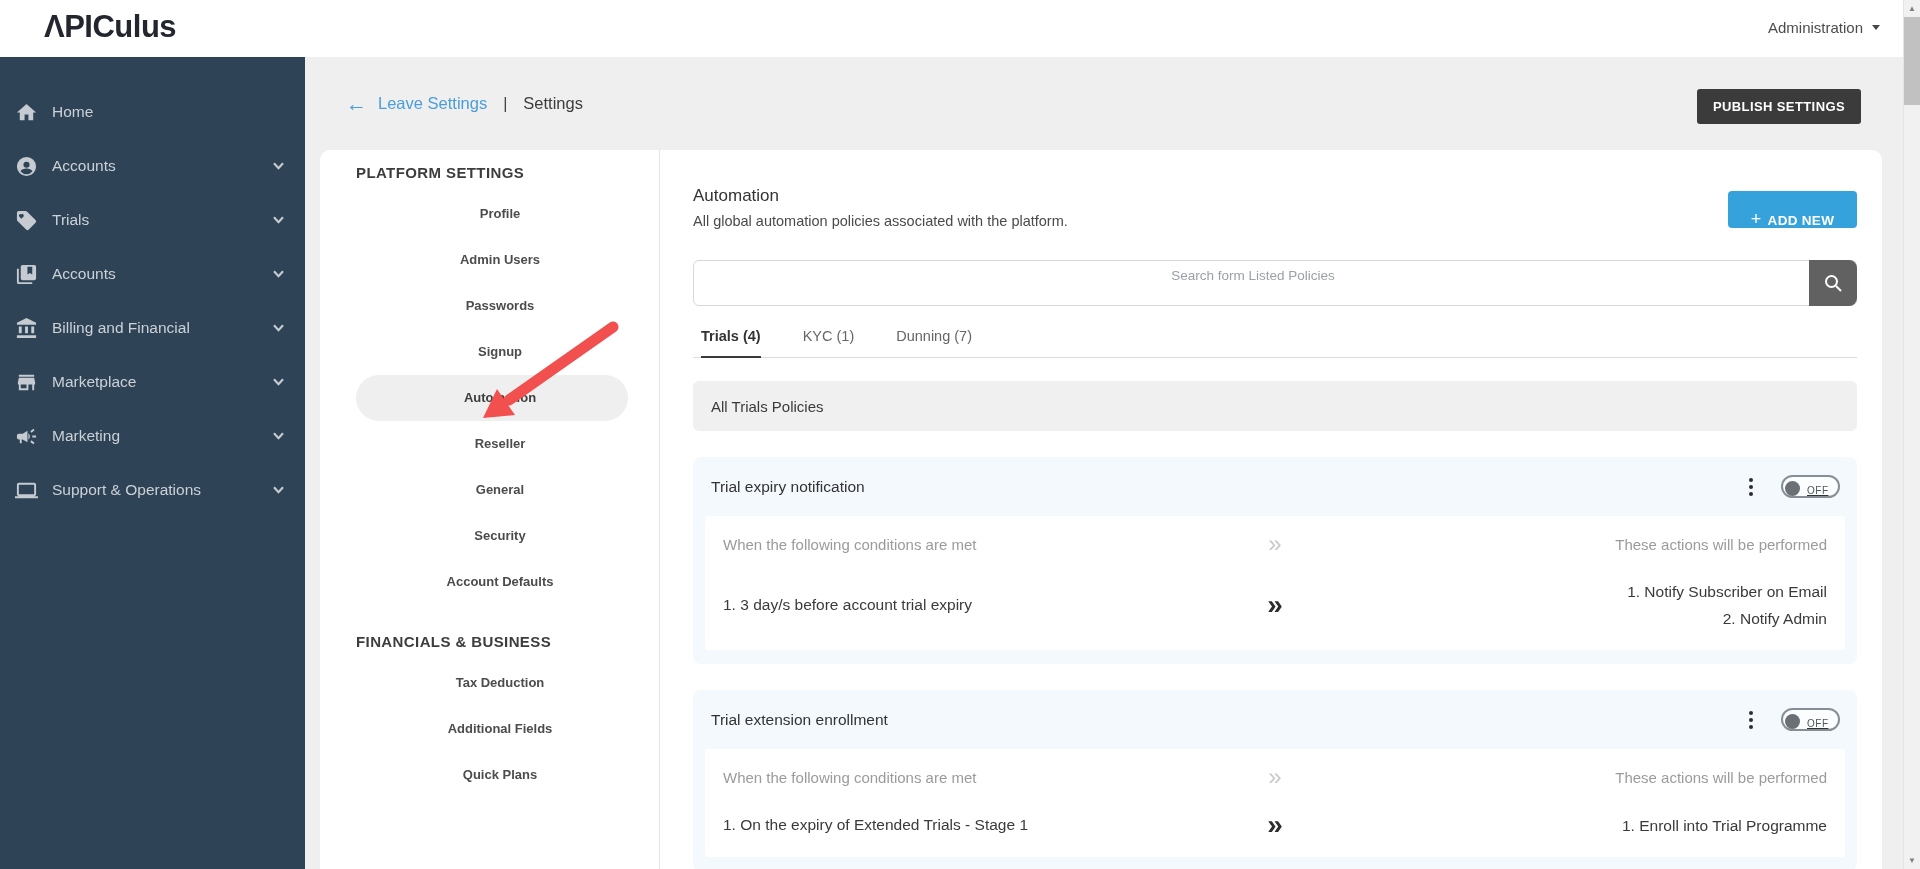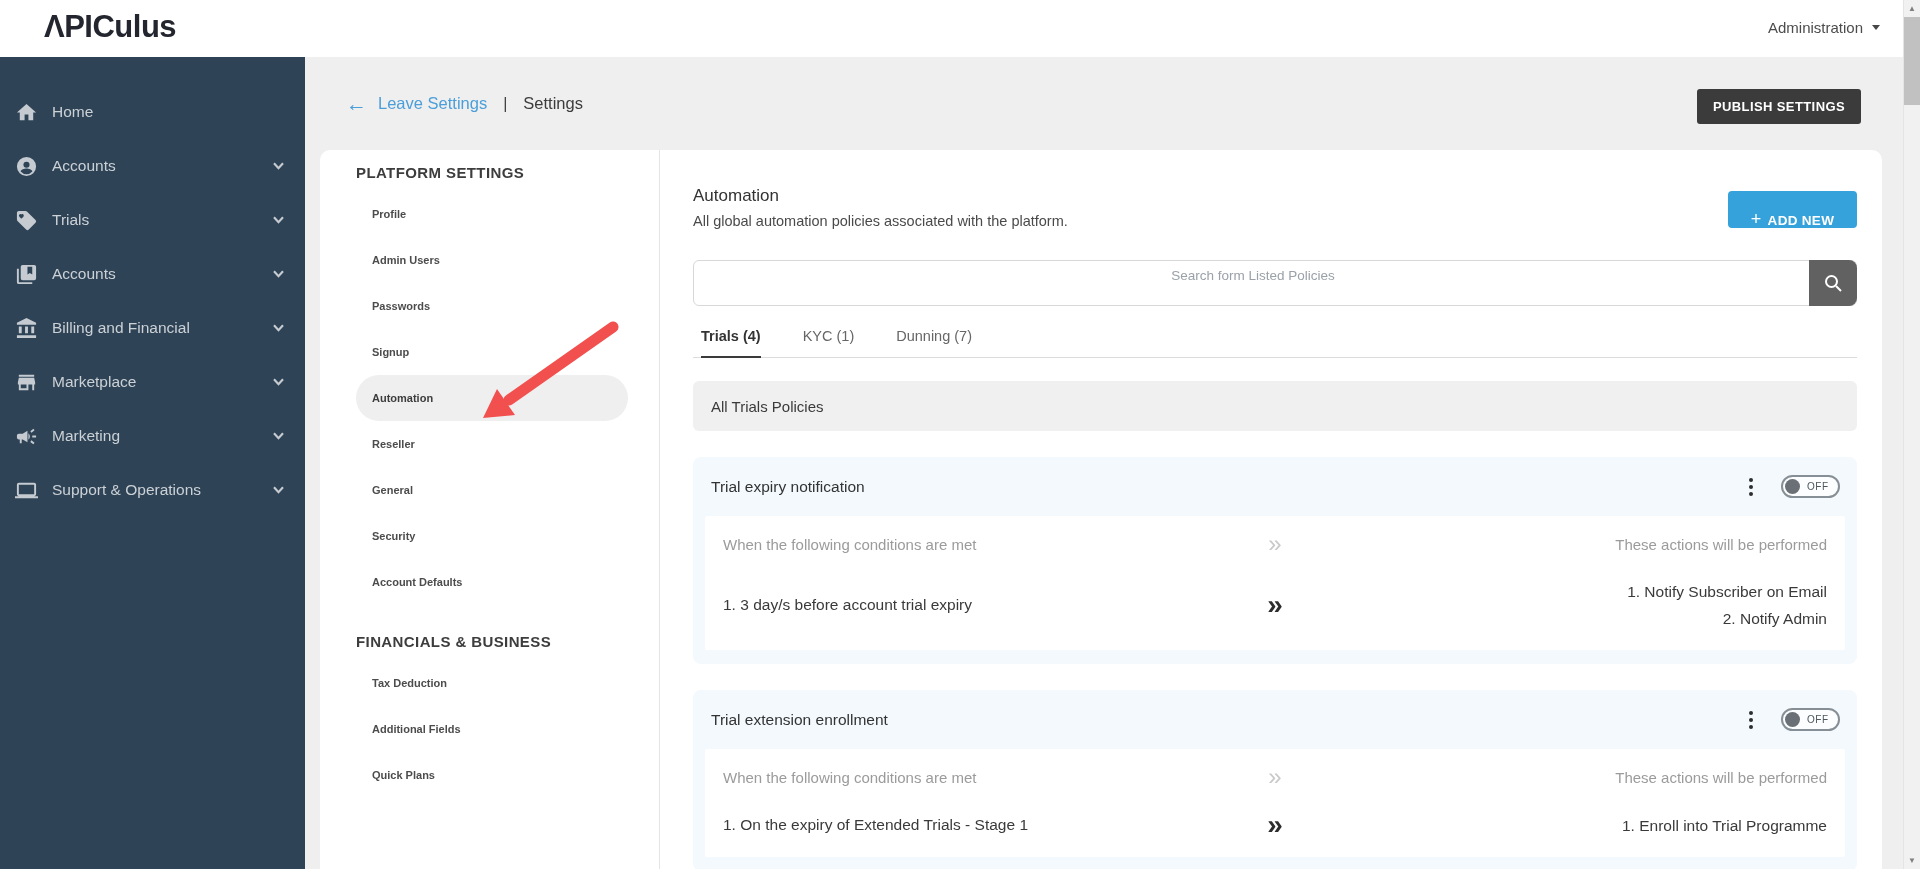--- a/index.html
+++ b/index.html
@@ -31,21 +31,21 @@
   .crumb-title { color:#3c3c3c; font-size:16.5px; }
   .publish-btn { position:absolute; right:59px; top:32px; height:35px; background:#3b3b3b; color:#fff; border:none; border-radius:3px; font-size:13px; font-weight:700; letter-spacing:0.4px; padding:0 16px; cursor:pointer; font-family:inherit; }
 
   
   .panel { position:absolute; left:320px; top:150px; width:1562px; height:719px; background:#fff; border-radius:10px 10px 0 0; display:flex; overflow:hidden; }
 
   
   .nav-col { width:340px; flex:none; border-right:1px solid #e4e4e4; padding-top:14px;font-weight:bold; }
   .nav-head { margin:0 0 10px 36px; font-size:15px; color:#3d3d3d; letter-spacing:0.4px; }
   .nav-head.second { margin-top:28px; }
-  .nav-item { height:46px; line-height:46px; margin-left:36px; padding-left:16px; font-size:11px; color:#4c4c4c; cursor:pointer; width:272px; }
+  .nav-item { height:46px; line-height:46px; margin-left:36px; padding-left:16px; font-size:13px; color:#4c4c4c; cursor:pointer; width:272px;text-align:center; }
   .nav-item.active { background:#efefef; border-radius:23px; color:#3d3d3d; }
 
   
   .main-col { flex:1; padding:0 25px 0 33px; position:relative; }
   .main-head { margin-top:36px; }
   .main-title { font-size:17px; color:#333; font-weight:400; }
   .main-sub { font-size:14.5px; color:#4a4a4a; margin-top:7px; }
   .add-btn { position:absolute; top:41px; right:25px; width:129px; height:37px; background:#36a2db; color:#fff; border:none; border-radius:4px; font-size:13.5px; font-weight:700; letter-spacing:0.3px; display:flex; align-items:flex-end; justify-content:center; gap:6px; cursor:pointer; font-family:inherit; }
   .plus-glyph::before { content:"+"; font-size:18px; font-weight:400; line-height:1; }
 
@@ -59,21 +59,21 @@
   .tab { padding-bottom:12px; font-size:14.5px; color:#666; cursor:pointer; }
   .tab.active { color:#333; font-weight:700; border-bottom:2px solid #3a3a3a; margin-bottom:-1px; }
 
   .section-bar { margin-top:23px; height:50px; background:#f0f0f0; border-radius:6px; display:flex; align-items:center; padding-left:18px; font-size:15px; color:#3a3a3a; }
 
   .policy-card { margin-top:26px; background:#f3f9fd; border-radius:8px; padding:0 12px 14px; }
   .card-head { height:59px; display:flex; align-items:center; padding-left:6px; }
   .card-title { font-size:15.5px; color:#333; flex:1; }
   .kebab { width:34px; height:34px; border-radius:50%; display:flex; flex-direction:column; align-items:center; justify-content:center; gap:3px; cursor:pointer; margin-right:13px; }
   .kebab i { width:4px; height:4px; border-radius:50%; background:#2e2e2e; display:block; }
-  .toggle { width:59px; height:23px; border:2px solid #878f96; border-radius:13px; background:#fcfdfe; display:flex; align-items:center; cursor:pointer; margin-right:5px; }
+  .toggle { width:59px; height:23px; border:2px solid #878f96; border-radius:13px; background:#fcfdfe; display:flex; align-items:flex-end; cursor:pointer; margin-right:5px;text-decoration:underline; }
   .knob { width:15px; height:15px; border-radius:50%; background:#6a7075; margin-left:2px; flex:none; }
   .toggle-label { font-size:10px; color:#4e555b; letter-spacing:0.5px; margin-left:7px; }
 
   .card-body { background:#fff; border-radius:2px; padding:16px 18px 18px; }
   .labels-row { display:flex; align-items:center; }
   .data-row { display:flex; align-items:center; margin-top:22px; }
   .cell-left { flex:1; }
   .cell-mid { width:70px; text-align:center; line-height:0; }
   .cell-right { flex:1; text-align:right; }
   .muted-label { font-size:15px; color:#9b9b9b; }

